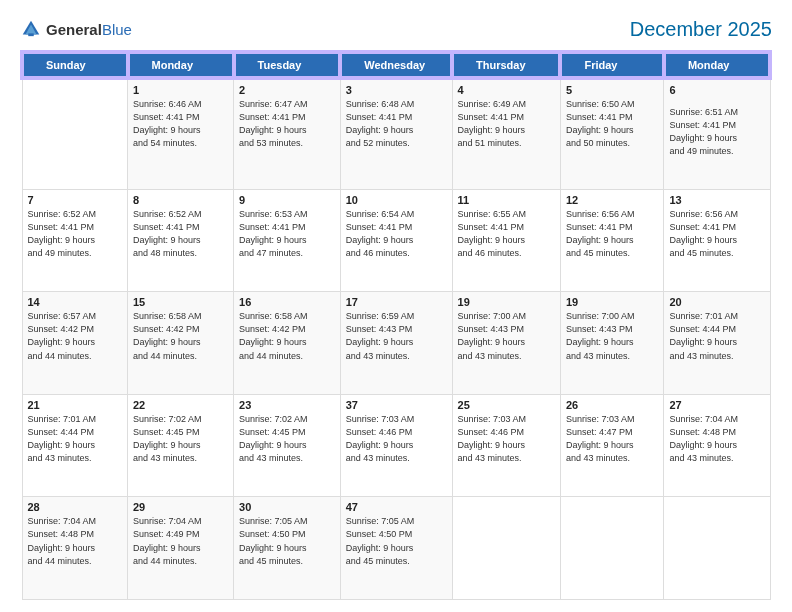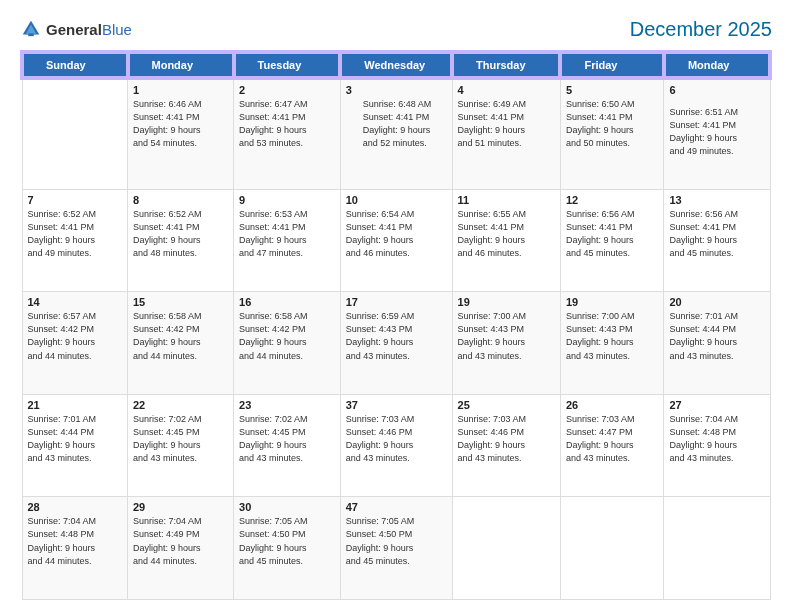--- a/index.html
+++ b/index.html
@@ -138,21 +138,21 @@
           </td>
           <td>
             <span class="day-number">2</span>
             <div class="day-info" style="white-space: pre-line;">Sunrise: 6:47 AM
 Sunset: 4:41 PM
 Daylight: 9 hours
 and 53 minutes.</div>
           </td>
           <td>
             <span class="day-number">3</span>
-            <div class="day-info" style="white-space: pre-line; margin-left: 17px;">Sunrise: 6:48 AM
+            <div class="day-info" style="white-space: pre-line;">Sunrise: 6:48 AM
 Sunset: 4:41 PM
 Daylight: 9 hours
 and 52 minutes.</div>
           </td>
           <td>
             <span class="day-number">4</span>
             <div class="day-info" style="white-space: pre-line;">Sunrise: 6:49 AM
 Sunset: 4:41 PM
 Daylight: 9 hours
 and 51 minutes.</div>

